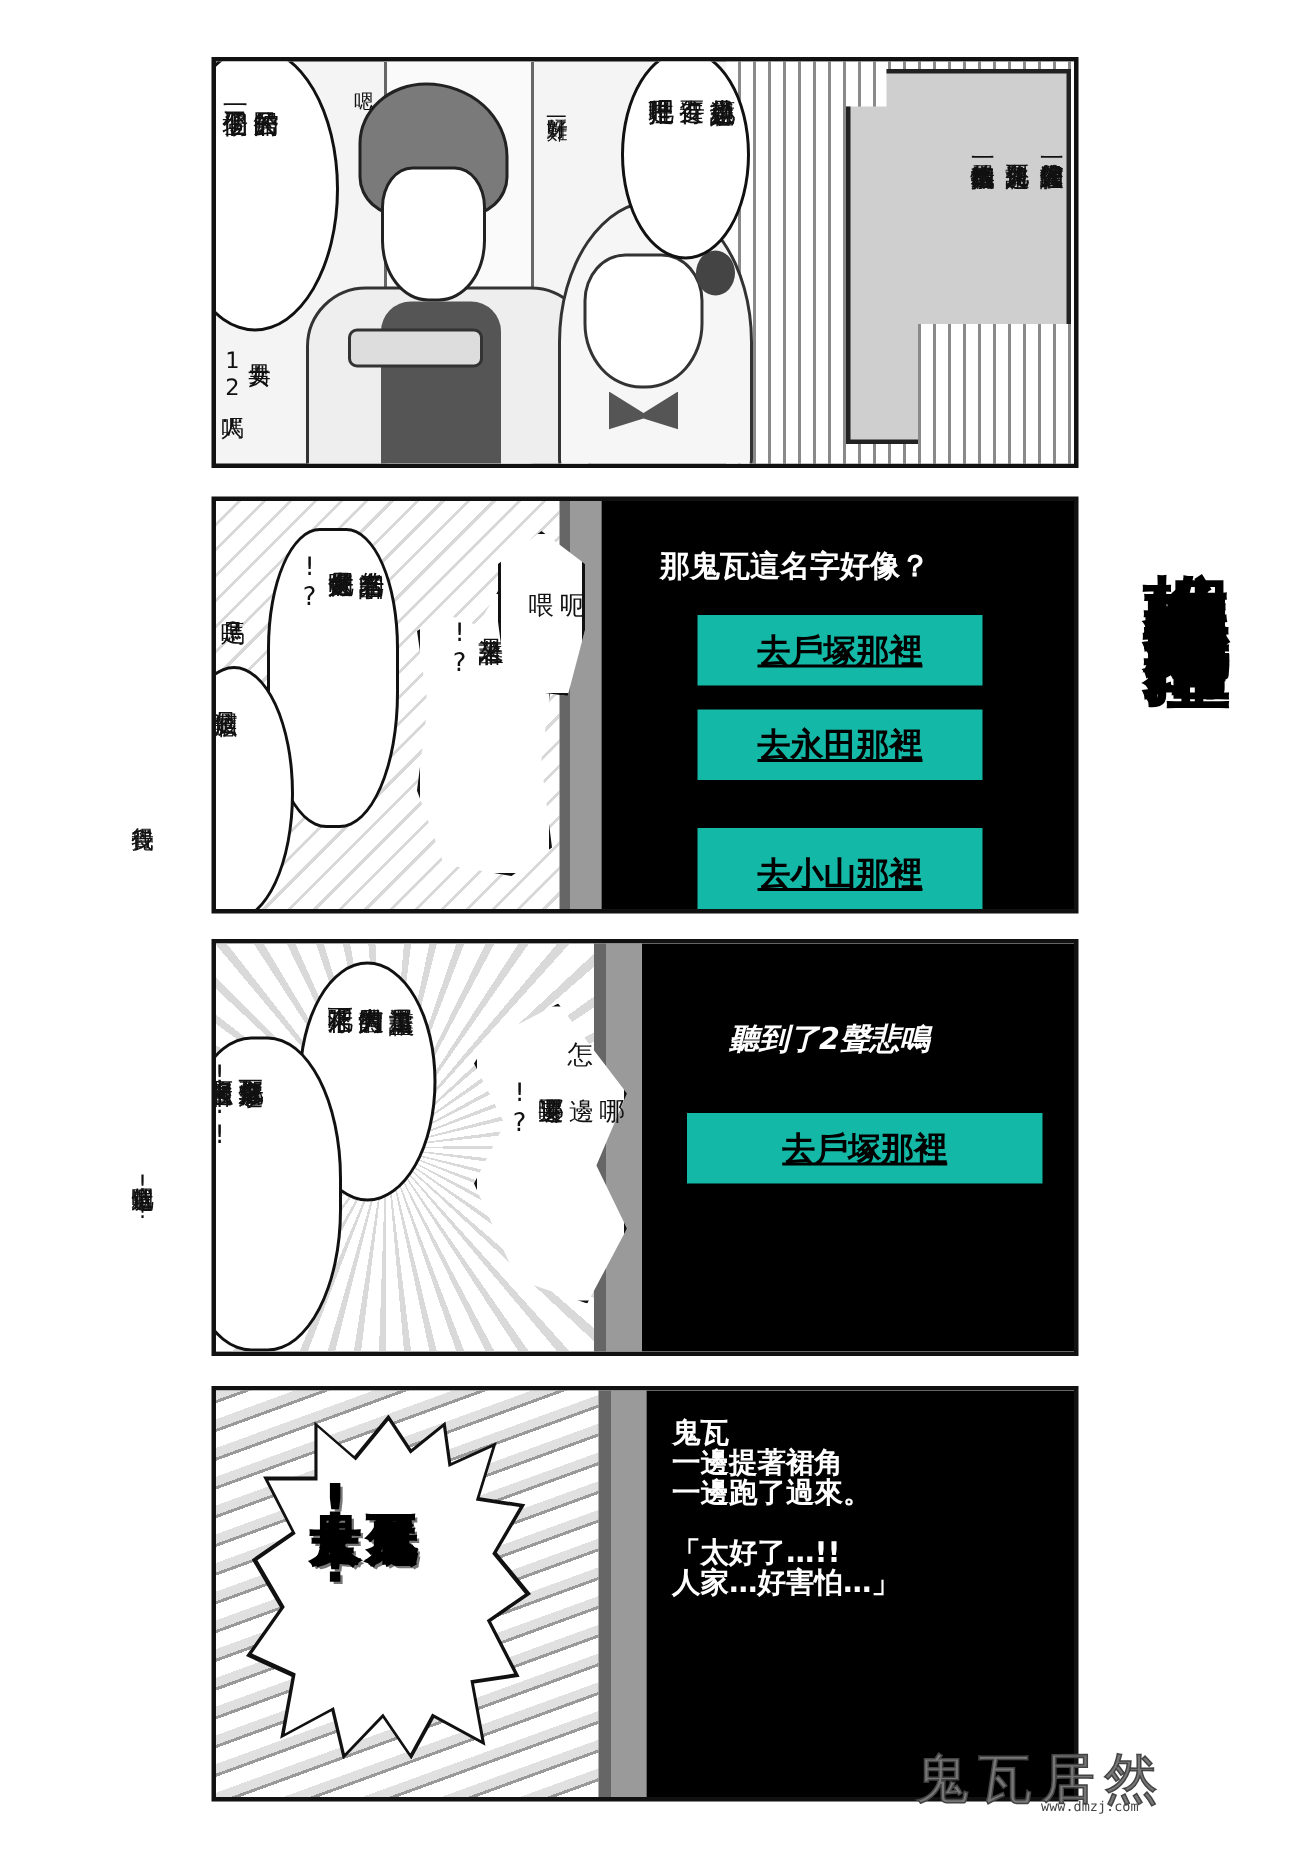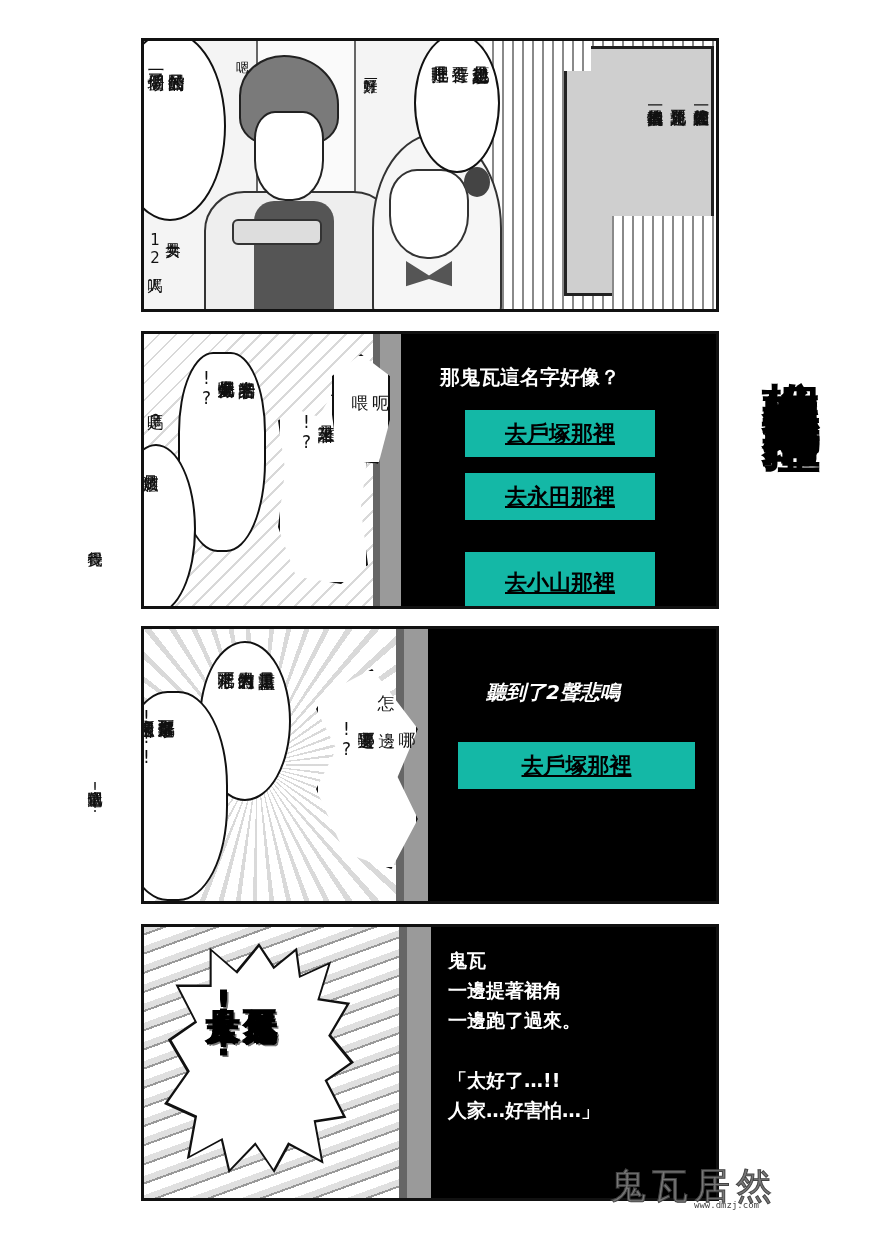--- a/index.html
+++ b/index.html
@@ -68,21 +68,21 @@
   .p3 { left: 141px; top: 626px; width: 578px; height: 278px; }
   .p4 { left: 141px; top: 924px; width: 578px; height: 277px; }
 
   .jag { position: absolute; background: #fff; border: 2px solid #111; }
   .burst { position: absolute; background: #fff;
     clip-path: polygon(50% 0%, 58% 10%, 70% 2%, 72% 14%, 88% 8%, 82% 24%, 98% 26%, 88% 40%, 100% 52%, 86% 60%, 96% 76%, 80% 78%, 84% 96%, 66% 88%, 58% 100%, 48% 88%, 34% 100%, 30% 86%, 12% 94%, 16% 76%, 0% 70%, 12% 56%, 2% 42%, 16% 34%, 6% 18%, 24% 18%, 24% 2%, 38% 12%); }
   .burst-border { position: absolute; background: #111;
     clip-path: polygon(50% 0%, 58% 10%, 70% 2%, 72% 14%, 88% 8%, 82% 24%, 98% 26%, 88% 40%, 100% 52%, 86% 60%, 96% 76%, 80% 78%, 84% 96%, 66% 88%, 58% 100%, 48% 88%, 34% 100%, 30% 86%, 12% 94%, 16% 76%, 0% 70%, 12% 56%, 2% 42%, 16% 34%, 6% 18%, 24% 18%, 24% 2%, 38% 12%); }
   .shout { position: absolute; font-family: "DejaVu Sans", sans-serif; font-weight: bold;
     font-size: 34px; color: #000; -webkit-text-stroke: 1px #000; text-shadow: 2px 2px 0 #777; }
-  .p4 .narr { position: absolute; color: #fff; font-weight: bold; font-size: 19px; line-height: 30px; white-space: pre; }
+  .p4 .narr { position: absolute; color: #fff; font-weight: bold; font-size: 19px; line-height: 20px; white-space: pre; }
   .p4 .speed { position: absolute; inset: 0;
     background: repeating-linear-gradient(160deg, #e0e0e0 0 6px, #999 6px 8px, #fff 8px 18px); }
 
   .watermark { position: absolute; left: 610px; top: 1160px; width: 180px; height: 60px; }
   .watermark .logo { position: absolute; left: 0; top: 2px; font-family: "DejaVu Serif", serif;
     font-size: 36px; color: #777; letter-spacing: 6px; -webkit-text-stroke: 1px #444; }
   .watermark .url { position: absolute; left: 84px; top: 40px; font-family: "DejaVu Sans Mono", monospace;
     font-size: 9px; color: #444; }
 </style>
 </head>

